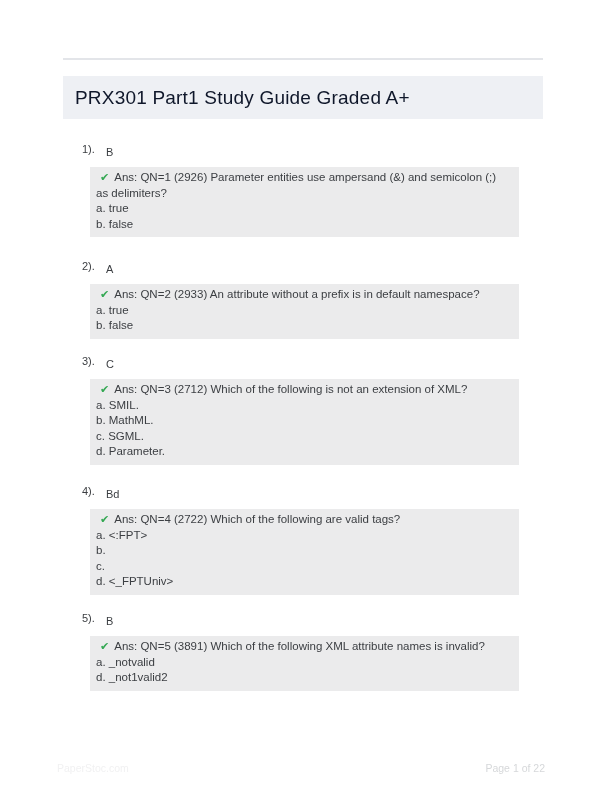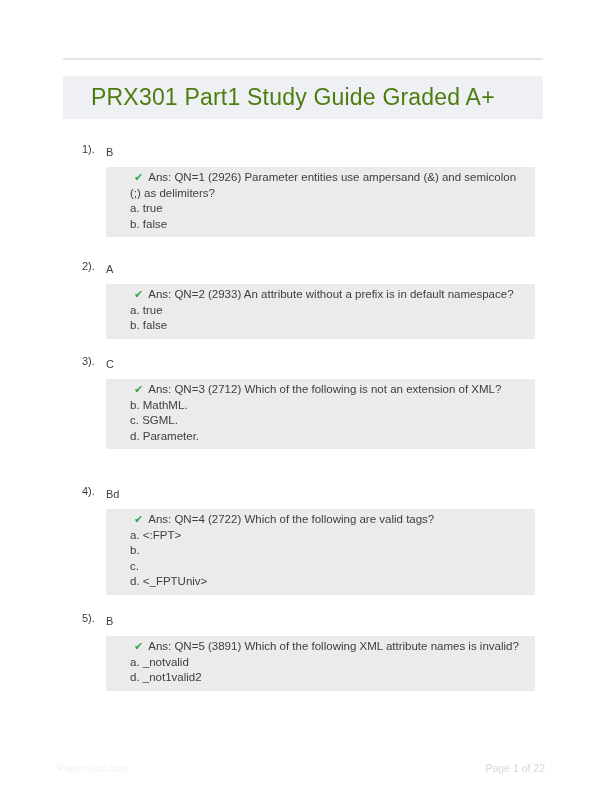--- a/index.html
+++ b/index.html
@@ -19,50 +19,50 @@
   .title-bar {
     position: absolute;
     left: 63px; top: 76px;
     width: 480px; height: 43px;
     background: #eef0f4;
     display: flex; align-items: center;
     box-sizing: border-box;
     padding-left: 12px;
   }
   .title-bar .doc-title {
-    font-size: 23px;
+    font-size: 19px;
     font-weight: 400;
-    color: #4d7c0f;
+    color: #0f172a;
     letter-spacing: 0.2px;
-    margin: 16px;
+    margin: 0;
   }
   .question {
     position: absolute;
     left: 82px;
     width: 453px;
   }
   .q-head {
     display: flex;
     font-size: 11px;
     color: #3b3e42;
   }
   .q-num {
     width: 24px;
     flex: 0 0 24px;
   }
   .q-answer {
     padding-top: 3px;
   }
   .answer-box {
-    margin-left: 24px;
+    margin-left: 8px;
     margin-top: 9px;
     width: 429px;
     box-sizing: border-box;
     background: #ebebec;
-    padding: 3px 10px 5px 24px;
+    padding: 3px 10px 5px 6px;
     font-size: 11.5px;
     line-height: 15.5px;
     color: #3b3e42;
   }
   .check-icon {
     color: #34a853;
     font-size: 11px;
     margin: 0 5px 0 4px;
   }
   .footer-site {
@@ -117,20 +117,21 @@
   </div>
 
   <div class="question" style="top: 355px;">
     <div class="q-head">
       <span class="q-num">3).</span>
       <span class="q-answer">C</span>
     </div>
     <div class="answer-box">
       <div><span class="check-icon">✔</span><span>Ans: QN=3 (2712) Which of the following is not an extension of XML?</span></div>
       <div>
+          <div>a. SMIL.</div>
           <div>b. MathML.</div>
           <div>c. SGML.</div>
           <div>d. Parameter.</div>
         </div>
     </div>
   </div>
 
   <div class="question" style="top: 485px;">
     <div class="q-head">
       <span class="q-num">4).</span>

